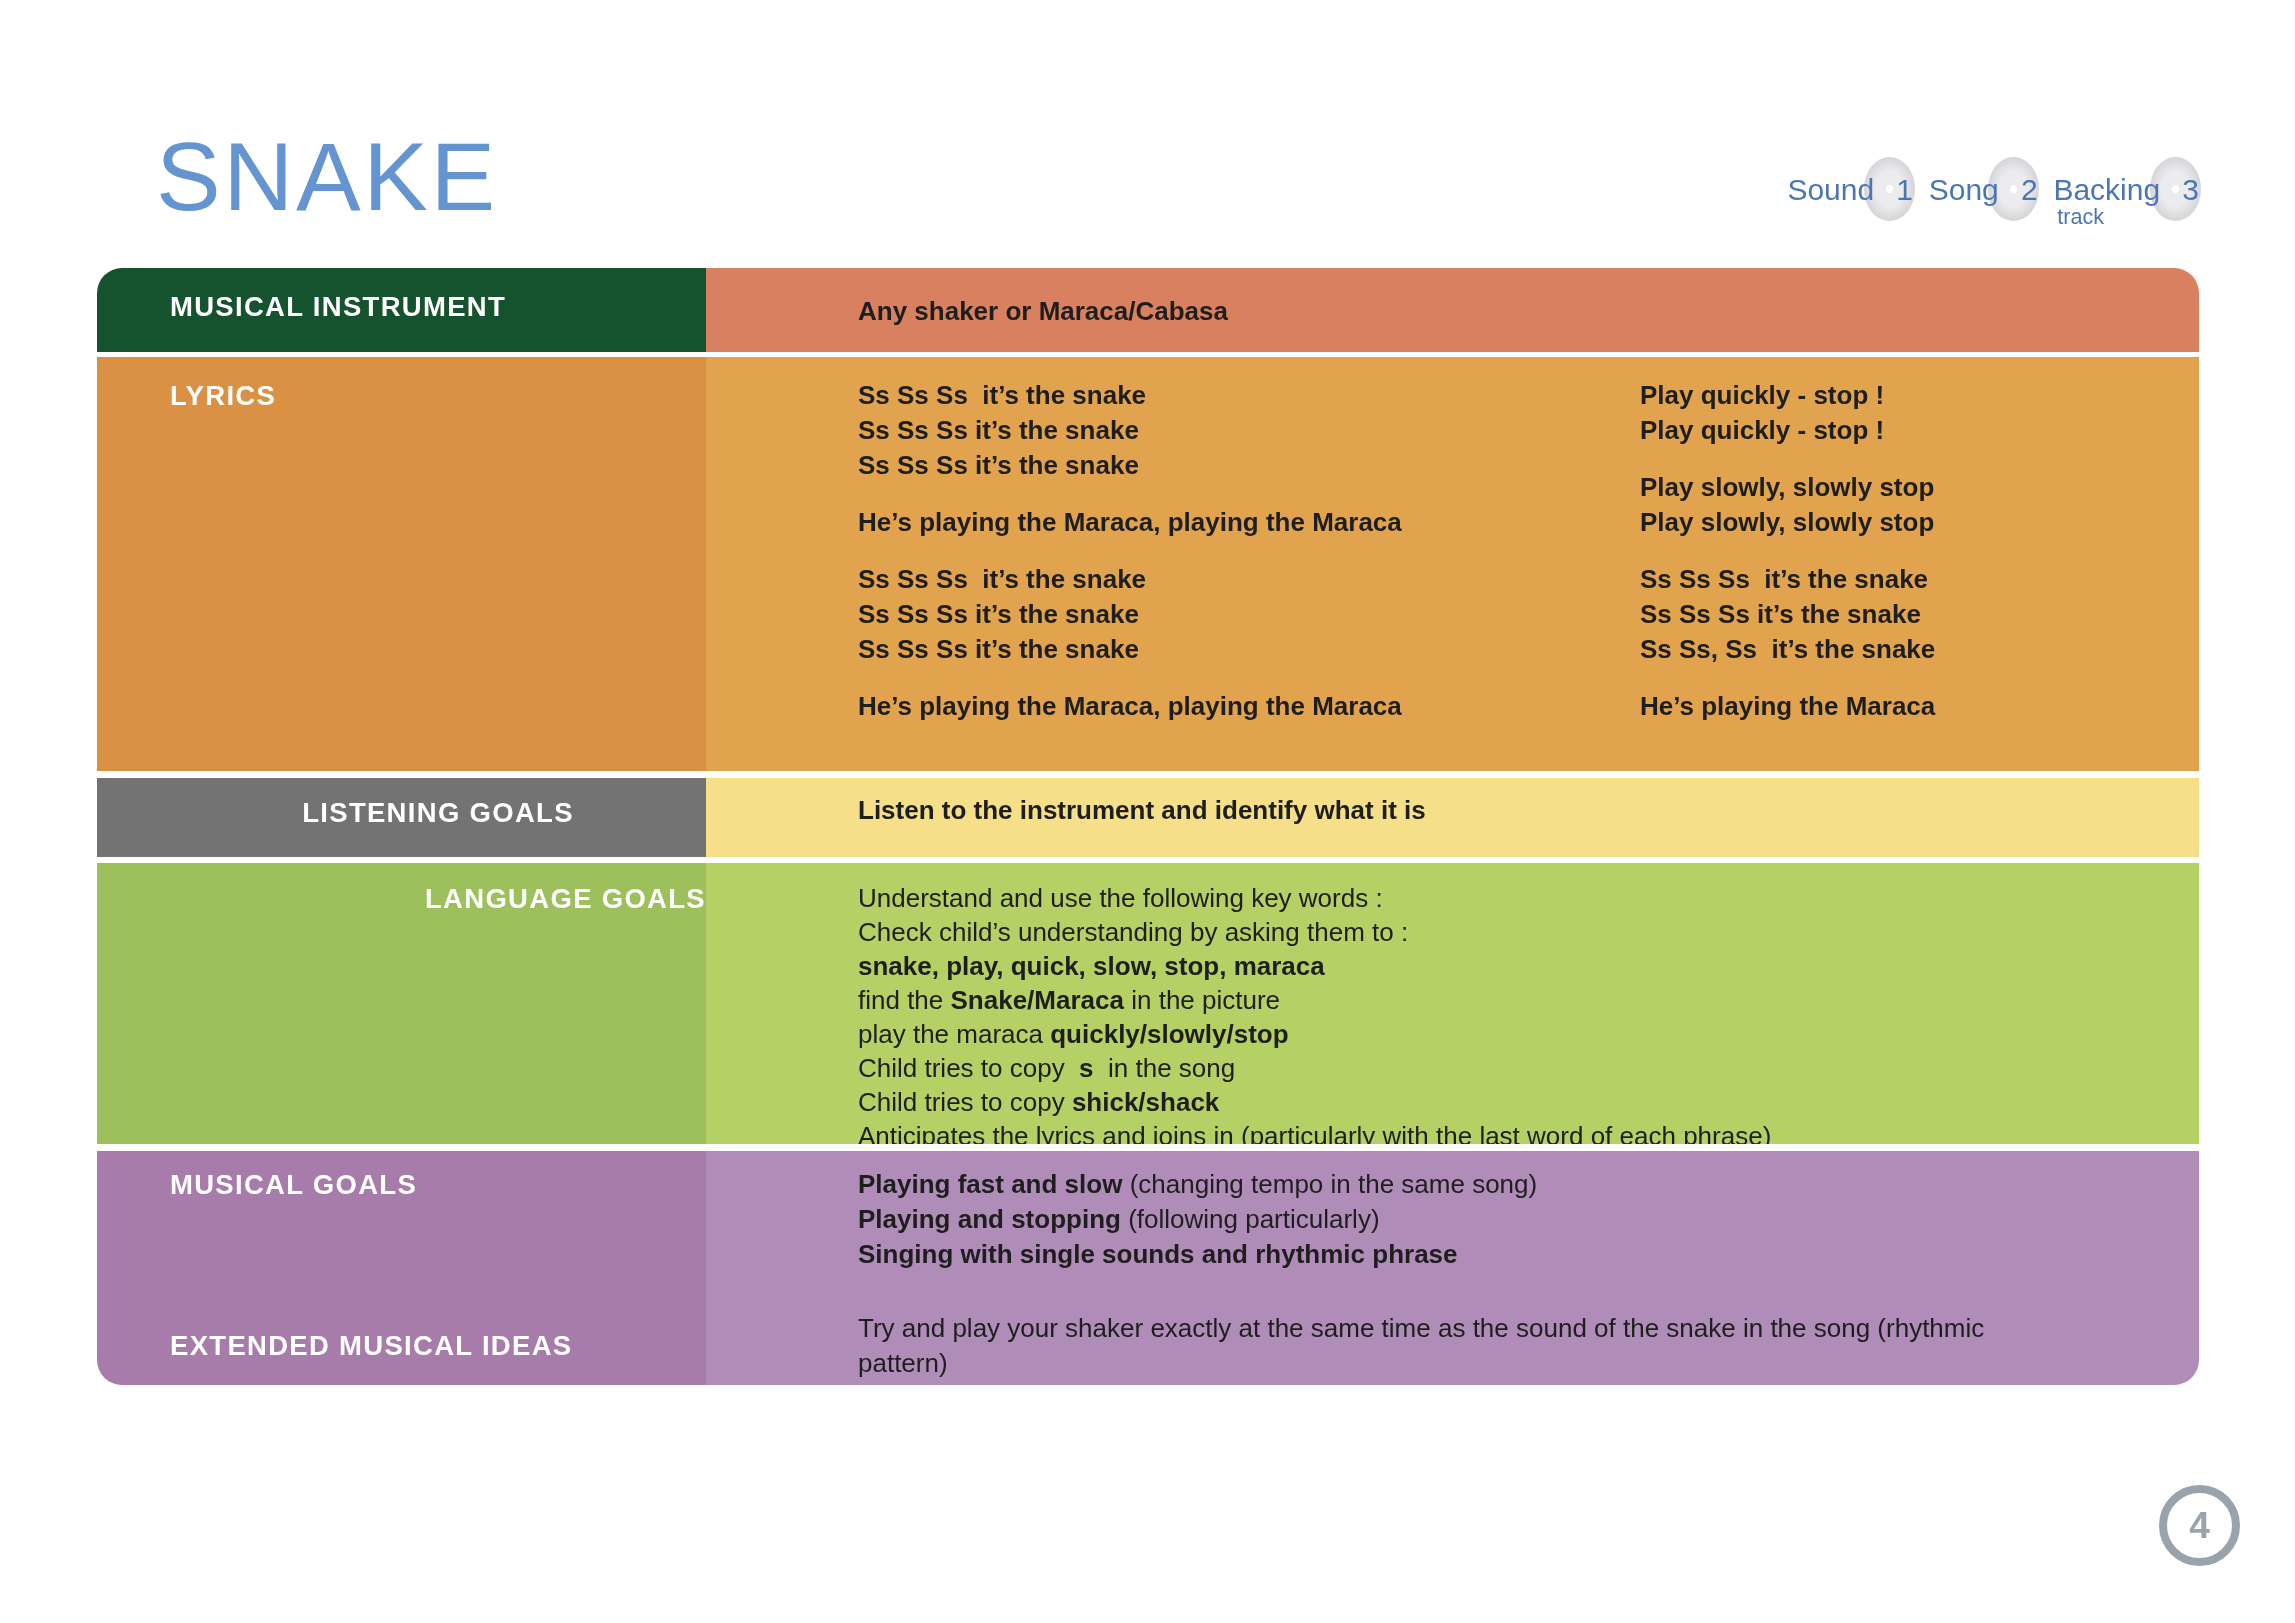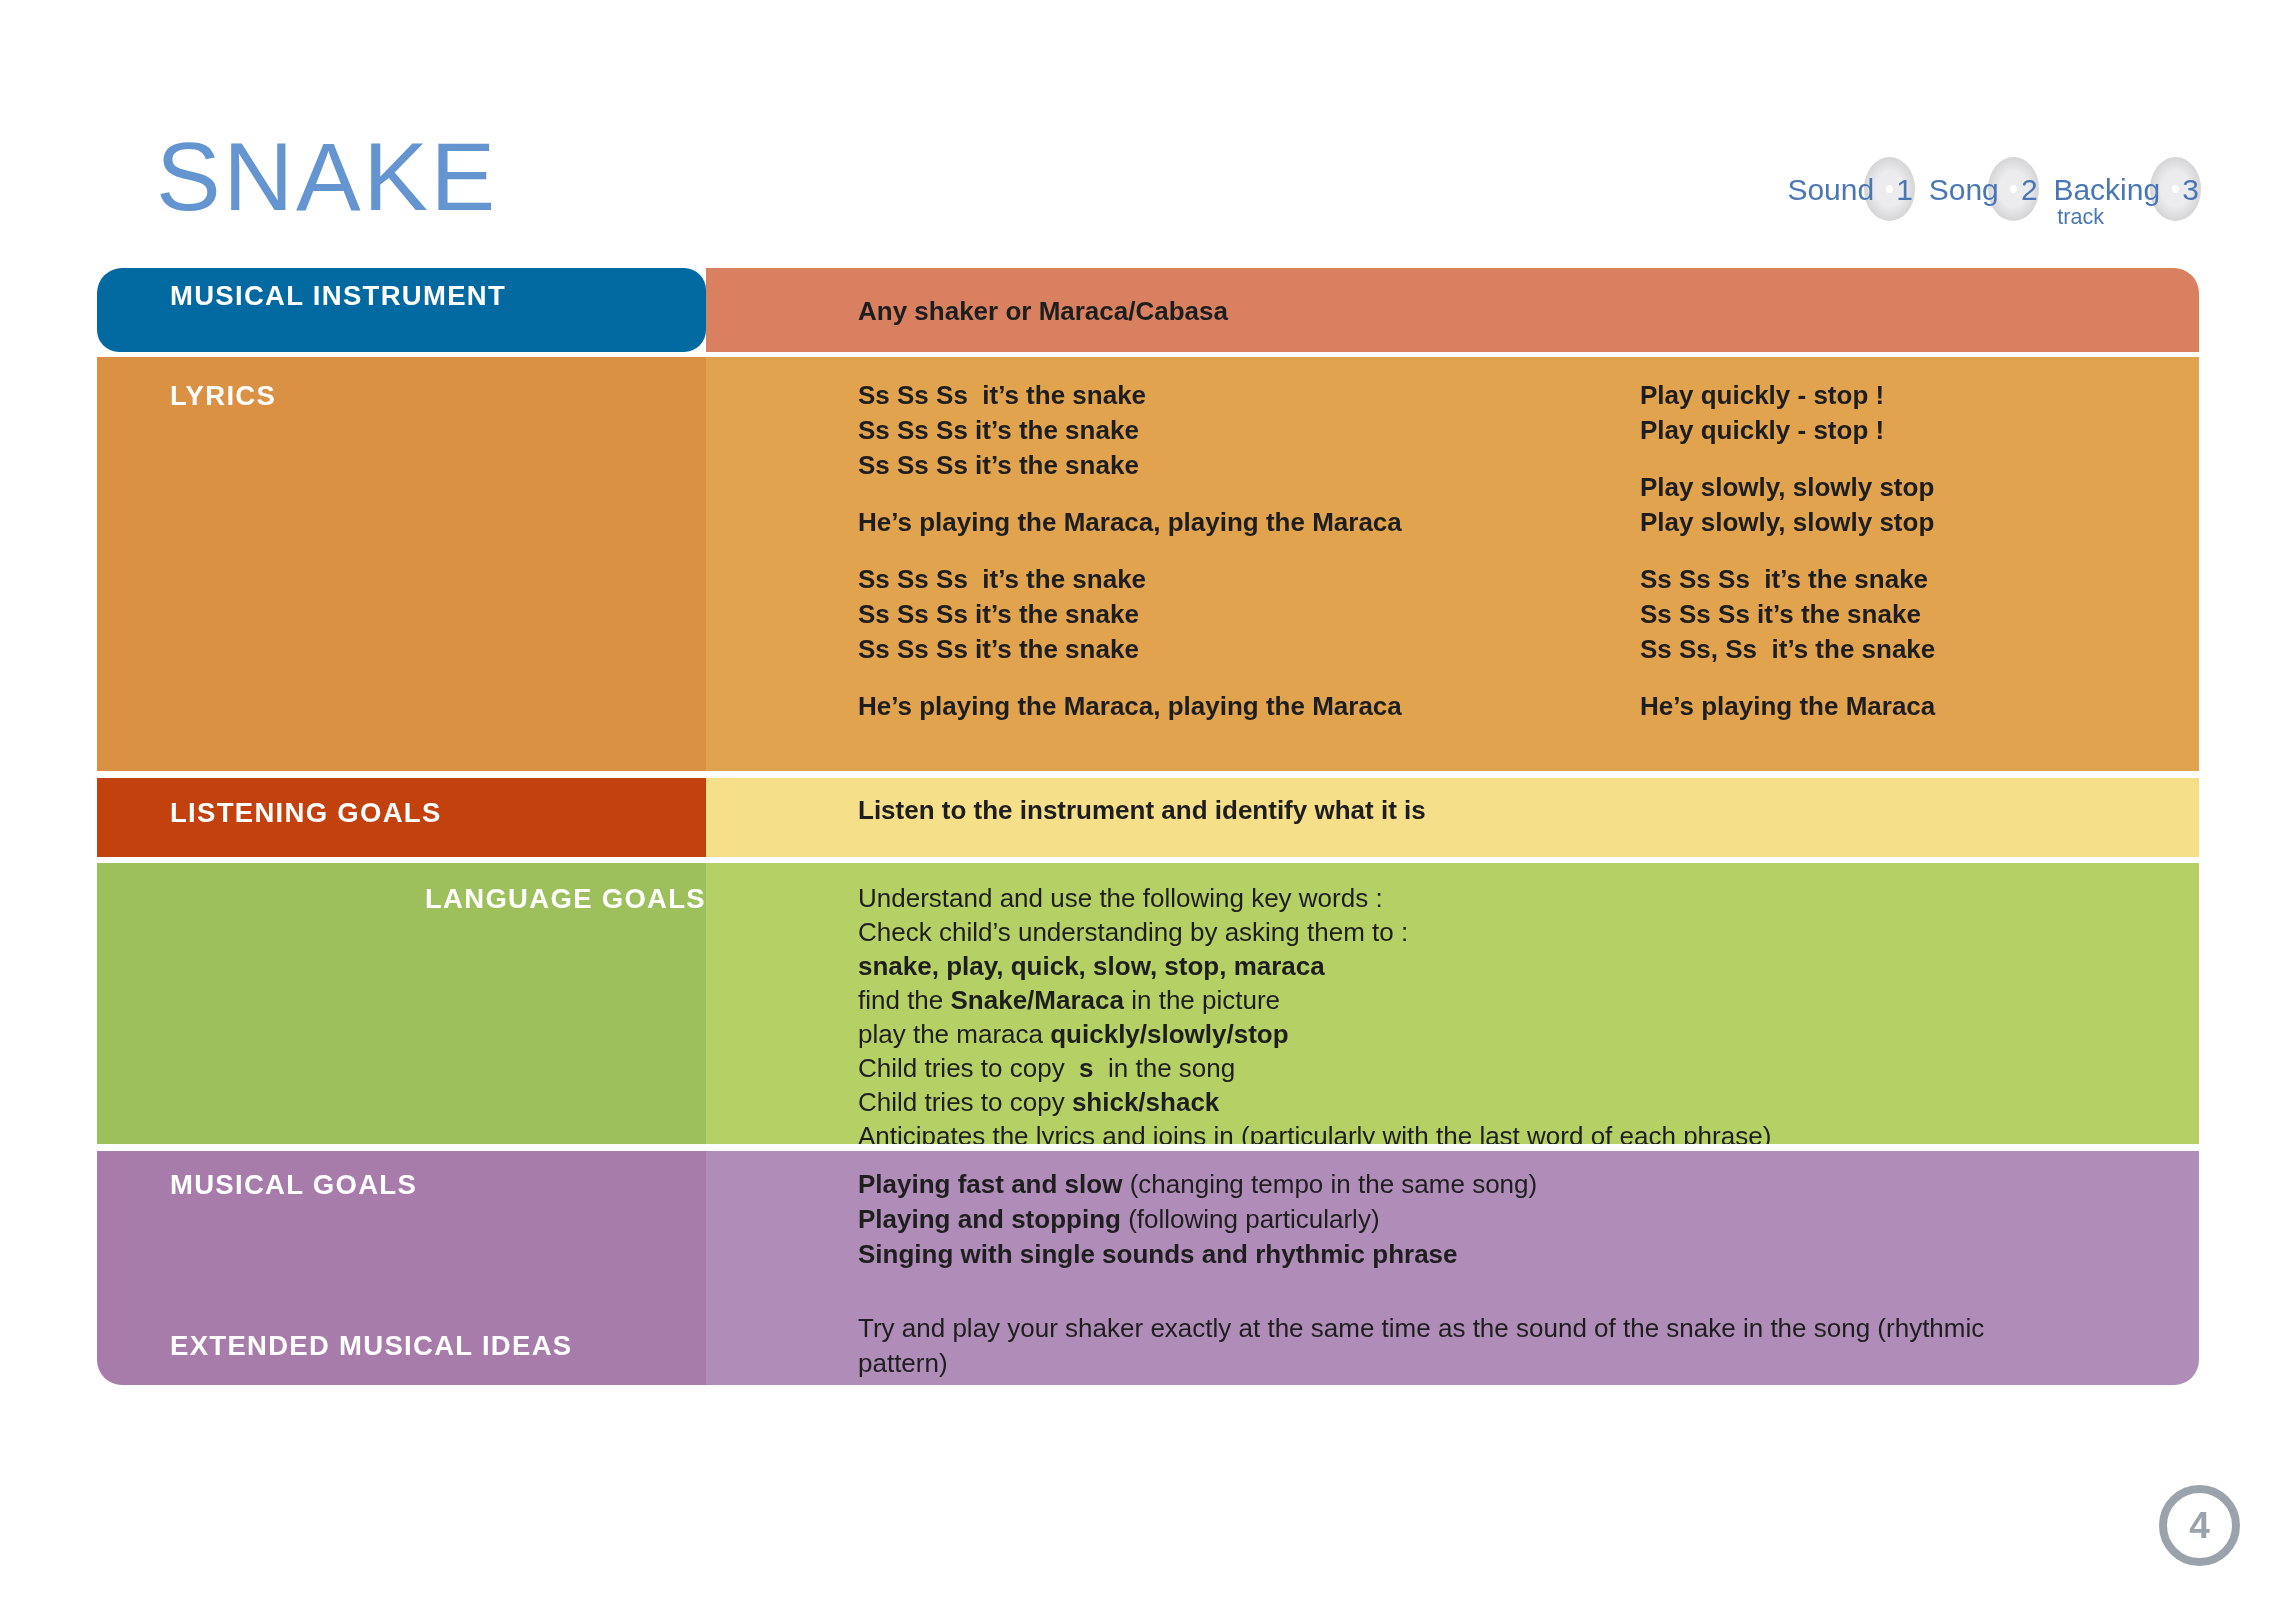--- a/index.html
+++ b/index.html
@@ -41,33 +41,33 @@
   .row-language   { height:281px; margin-bottom:6.5px; }
   .row-musical    { height:234px; border-radius:0 0 25px 25px; }
 
   .cell-label {
     flex:none; width:609px; padding-left:73px;
     color:#ffffff; font-weight:bold; font-size:27.5px;
     letter-spacing:1.3px; line-height:35px;
   }
   .cell-content { flex:1; font-size:26px; }
 
-  .row-instrument .cell-label   { background:#0369a1; padding-top:10px;border-radius:22px; }
+  .row-instrument .cell-label   { background:#14532d; padding-top:21px; }
   .row-instrument .cell-content { background:#d8805f; padding-top:27.5px; padding-left:152px; font-weight:bold; }
 
   .row-lyrics .cell-label   { background:#db9144; padding-top:21px; }
   .row-lyrics .cell-content { background:#e2a34f; }
   .lyr-cols { display:flex; padding:21px 0 0 152px; }
   .lyr-col { font-weight:bold; }
   .lyr-col p { line-height:35px; white-space:pre-wrap; }
   .lyr-col p.gap { margin-top:22px; }
   .lyr-col1 { flex:none; width:782px; }
   .lyr-col2 { flex:1; }
 
-  .row-listening .cell-label   { background:#c2410c; padding-top:17px; }
+  .row-listening .cell-label   { background:#737373; padding-top:17px;text-align:center; }
   .row-listening .cell-content { background:#f5df89; padding-top:17px; padding-left:152px; font-weight:bold; }
 
   .row-language .cell-label   { background:#9dc05c; padding-top:18.3px;text-align:right; }
   .row-language .cell-content { background:#b5d064; }
   .lang-grid { display:flex; padding:18.3px 0 0 152px;flex-direction:column; }
   .lang-left { flex:none; width:682px; }
   .lang-right { flex:1; }
   .row-language p { line-height:34px; white-space:pre-wrap; }
   .lang-bottom { padding-left:152px; }
 

